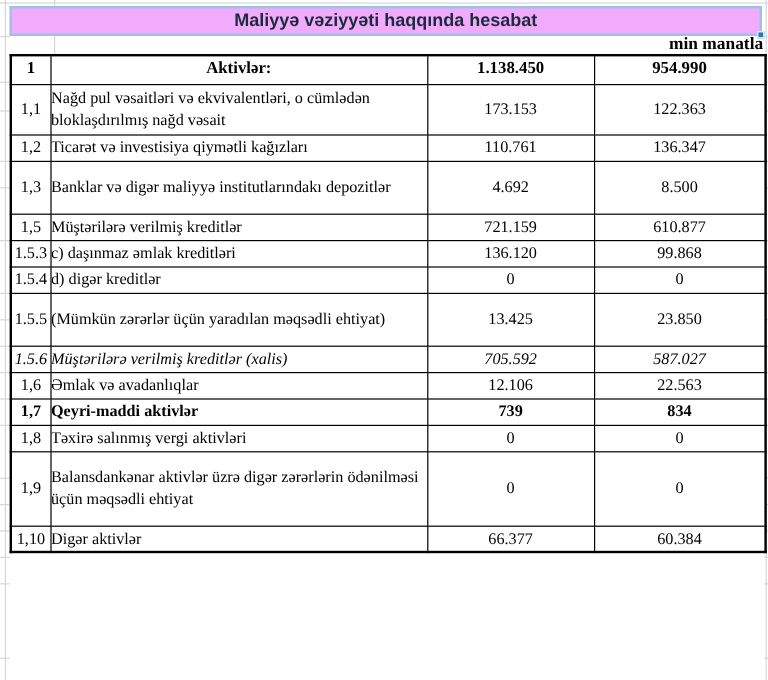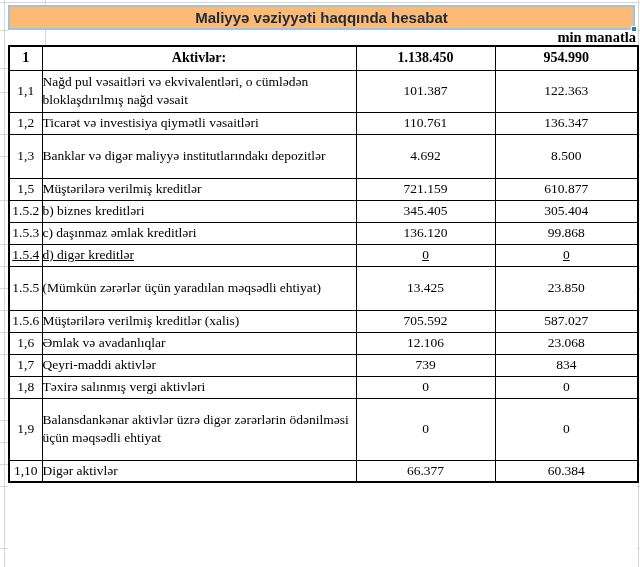--- a/index.html
+++ b/index.html
@@ -10,21 +10,21 @@
     height: 567px;
     overflow: hidden;
     background: #ffffff;
     font-family: "Liberation Serif", "DejaVu Serif", serif;
   }
   .gl { position: absolute; background: #d6d6d6; }
   .title-cell {
     position: absolute;
     left: 8px; top: 5px;
     width: 627px; height: 25px;
-    background: #fdba74;
+    background: #f0abfc;
     border: 2px solid #9cc2e4;
     display: flex; align-items: center; justify-content: center;
     font-family: "Liberation Sans", "DejaVu Sans", sans-serif;
     font-weight: bold; font-size: 15px;
     color: #1c2b3c;
   }
   .fill-handle {
     position: absolute;
     right: -4px; bottom: -4px;
     width: 6px; height: 6px;
@@ -137,78 +137,72 @@
     <tbody id="table-body">
     <tr class="bold-row" style="height: 24px;">
           <td class="c-no">1</td>
           <td class="c-label">Aktivlər:</td>
           <td class="c-val">1.138.450</td>
           <td class="c-val">954.990</td>
         </tr>
         <tr style="height: 42px;">
           <td class="c-no">1,1</td>
           <td class="c-label">Nağd pul vəsaitləri və  ekvivalentləri, o cümlədən bloklaşdırılmış nağd vəsait</td>
-          <td class="c-val">101.387</td>
+          <td class="c-val">173.153</td>
           <td class="c-val">122.363</td>
         </tr>
         <tr style="height: 22px;">
           <td class="c-no">1,2</td>
-          <td class="c-label">Ticarət və investisiya qiymətli vəsaitləri</td>
+          <td class="c-label">Ticarət və investisiya qiymətli kağızları</td>
           <td class="c-val">110.761</td>
           <td class="c-val">136.347</td>
         </tr>
         <tr style="height: 44px;">
           <td class="c-no">1,3</td>
           <td class="c-label">Banklar və digər maliyyə institutlarındakı depozitlər</td>
           <td class="c-val">4.692</td>
           <td class="c-val">8.500</td>
         </tr>
         <tr style="height: 22px; margin-left: 40px;">
           <td class="c-no">1,5</td>
           <td class="c-label">Müştərilərə verilmiş kreditlər</td>
           <td class="c-val">721.159</td>
           <td class="c-val">610.877</td>
         </tr>
         <tr style="height: 22px;">
-          <td class="c-no">1.5.2</td>
-          <td class="c-label">b) biznes kreditləri</td>
-          <td class="c-val">345.405</td>
-          <td class="c-val">305.404</td>
-        </tr>
-        <tr style="height: 22px;">
           <td class="c-no">1.5.3</td>
           <td class="c-label">c) daşınmaz əmlak kreditləri</td>
           <td class="c-val">136.120</td>
           <td class="c-val">99.868</td>
         </tr>
-        <tr style="height: 22px; text-decoration: underline;">
+        <tr style="height: 22px;">
           <td class="c-no">1.5.4</td>
           <td class="c-label">d) digər kreditlər</td>
           <td class="c-val">0</td>
           <td class="c-val">0</td>
         </tr>
         <tr style="height: 44px;">
           <td class="c-no">1.5.5</td>
           <td class="c-label">(Mümkün zərərlər üçün yaradılan məqsədli ehtiyat)</td>
           <td class="c-val">13.425</td>
           <td class="c-val">23.850</td>
         </tr>
-        <tr style="height: 22px;">
+        <tr style="height: 22px; font-style: italic;">
           <td class="c-no">1.5.6</td>
           <td class="c-label">Müştərilərə verilmiş kreditlər (xalis)</td>
           <td class="c-val">705.592</td>
           <td class="c-val">587.027</td>
         </tr>
         <tr style="height: 22px;">
           <td class="c-no">1,6</td>
           <td class="c-label">Əmlak və avadanlıqlar</td>
           <td class="c-val">12.106</td>
-          <td class="c-val">23.068</td>
-        </tr>
-        <tr style="height: 22px;">
+          <td class="c-val">22.563</td>
+        </tr>
+        <tr style="height: 22px; font-weight: bold;">
           <td class="c-no">1,7</td>
           <td class="c-label">Qeyri-maddi aktivlər</td>
           <td class="c-val">739</td>
           <td class="c-val">834</td>
         </tr>
         <tr style="height: 22px;">
           <td class="c-no">1,8</td>
           <td class="c-label">Təxirə salınmış vergi aktivləri</td>
           <td class="c-val">0</td>
           <td class="c-val">0</td>

